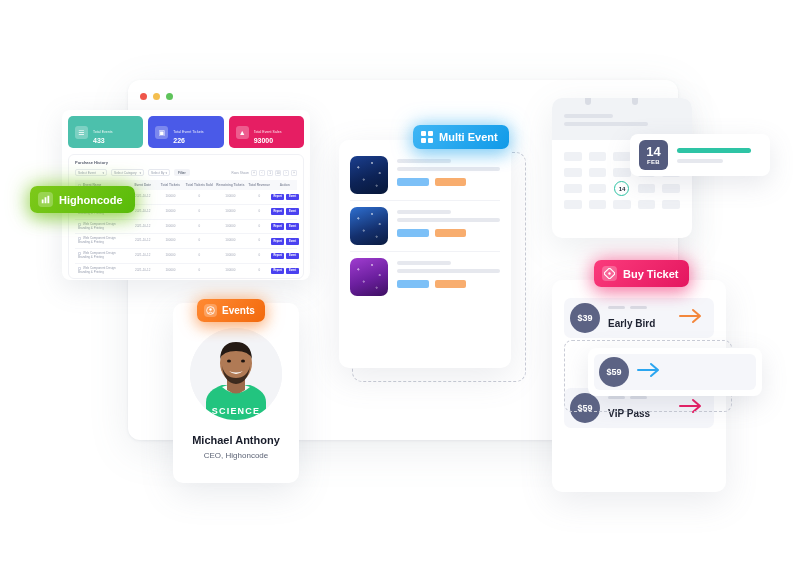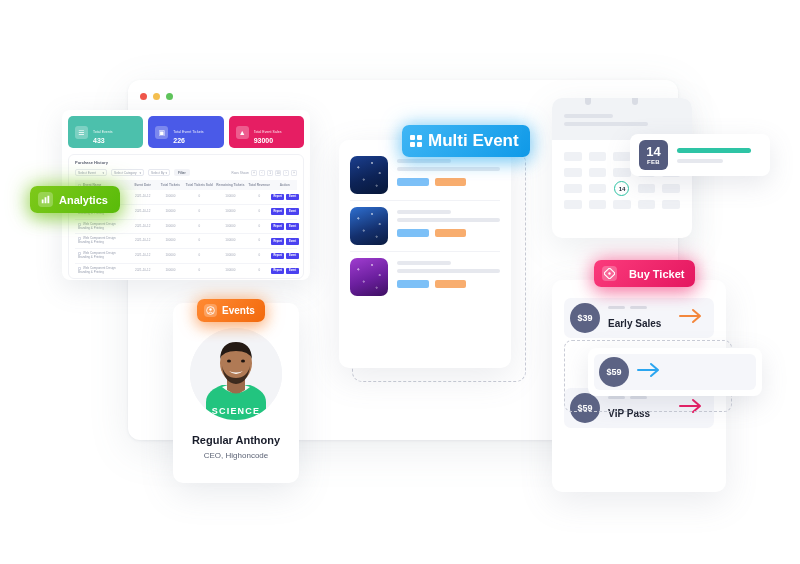--- a/index.html
+++ b/index.html
@@ -145,25 +145,25 @@
   .tag { height: 8px; border-radius: 2px; }
   .tag.blue { width: 32px; background: #7cc0f7; }
   .tag.orange { width: 31px; background: #f8ad6e; }
   #browse-more {
     margin-top: 8px; height: 24px; border-radius: 6px;
     background: #fdece0; color: #f3733b;
     display: flex; align-items: center; justify-content: center;
     font-size: 9px; font-weight: bold;
   }
   #multievent-badge {
-    position: absolute; left: 402px; top: 125px;
+    position: absolute; left: 413px; top: 125px;
     background: linear-gradient(135deg,#3fb6f5,#109ae8);
     color: #fff; border-radius: 7px; padding: 6px 11px 6px 8px;
     display: flex; align-items: center; gap: 6px;
-    font-size: 17px; font-weight: bold;
+    font-size: 11px; font-weight: bold;
     box-shadow: 0 0 20px rgba(63,182,245,0.6), 0 6px 16px rgba(16,154,232,0.3);
   }
   .grid-ico { display: grid; grid-template-columns: 5px 5px; gap: 2px; }
   .grid-ico i { display: block; width: 5px; height: 5px; background: #fff; border-radius: 1px; }
 
   
   #calendar-card {
     position: absolute; left: 552px; top: 98px;
     width: 140px; height: 140px;
     background: #fff; border-radius: 10px;
@@ -242,21 +242,21 @@
   }
   .ticket-meta { flex: 1; }
   .ticket-dashes { display: flex; gap: 5px; margin-bottom: 4px; }
   .ticket-dashes i { display: block; width: 17px; height: 3px; border-radius: 2px; background: #d9dce4; }
   .ticket-name { font-size: 10px; font-weight: bold; color: #202433; }
   .arrow-ico { flex: none; }
   #buy-ticket-badge {
     position: absolute; left: 594px; top: 260px;
     background: linear-gradient(135deg,#fb3b7c,#e4165f);
     color: #fff; border-radius: 7px; padding: 6px 11px 6px 8px;
-    display: flex; align-items: center; gap: 12px;
+    display: flex; align-items: center; gap: 6px;
     font-size: 11px; font-weight: bold;
     box-shadow: 0 0 20px rgba(251,59,124,0.6), 0 6px 16px rgba(228,22,95,0.32);
   }
 
   
   #speaker-card {
     position: absolute; left: 173px; top: 303px;
     width: 126px; height: 180px;
     background: #fff; border-radius: 10px;
     box-shadow: 0 10px 34px rgba(110,120,140,0.15);
@@ -453,21 +453,21 @@
   </div>
 
   <div id="analytics-badge">
     <span class="badge-ico">
       <svg width="9" height="9" viewBox="0 0 12 12">
           <rect x="1" y="6" width="2.4" height="5" fill="#fff"></rect>
           <rect x="4.8" y="3" width="2.4" height="8" fill="#fff"></rect>
           <rect x="8.6" y="1" width="2.4" height="10" fill="#fff"></rect>
         </svg>
     </span>
-    <span>Analytics</span>
+    <span>Highoncode</span>
   </div>
 
   <div id="multievent-dashed"></div>
 
   <div id="multievent-card">
     <div id="multievent-list">
         <div class="ev-row">
           <div class="ev-thumb t1"></div>
           <div class="ev-meta">
             <span class="ln short"></span>
@@ -557,21 +557,21 @@
 
 
   <div id="ticket-card">
     <div class="ticket-row">
       <span class="price-bubble">$39</span>
       <span class="ticket-meta">
         <span class="ticket-dashes">
             <i></i>
             <i></i>
           </span>
-        <span class="ticket-name">Early Sales</span>
+        <span class="ticket-name">Early Bird</span>
       </span>
       <span class="arrow-ico">
         <svg width="26" height="16" viewBox="0 0 26 16">
             <path d="M1 8 H20 M14 2 L21 8 L14 14" stroke="#f3873c" stroke-width="2" fill="none" stroke-linecap="round" stroke-linejoin="round"></path>
           </svg>
       </span>
     </div>
 
     <div class="ticket-row" style="margin-top:50px">
       <span class="price-bubble">$59</span>
@@ -629,21 +629,21 @@
         <path d="M30 31 q1-17 16-17 q15 0 16 17 q-3-8 -16-8 q-13 0-16 8 Z" fill="#241a14"></path>
 
         <path d="M32 38 q2 17 14 18 q12-1 14-18 q-3 12 -14 12 q-11 0 -14-12 Z" fill="#2b1f16" opacity=".85"></path>
 
         <ellipse cx="39" cy="33" rx="2" ry="1.5" fill="#1d1410"></ellipse>
         <ellipse cx="53" cy="33" rx="2" ry="1.5" fill="#1d1410"></ellipse>
 
         <path d="M39 43 q7 6 14 0 q-7 3 -14 0 Z" fill="#ffffff"></path>
       </svg>
     </div>
-    <div id="speaker-name">Regular Anthony</div>
+    <div id="speaker-name">Michael Anthony</div>
     <div id="speaker-role">CEO, Highoncode</div>
   </div>
 
   <div id="speaker-badge">
     <span class="badge-ico" style="width:13px;height:13px">
       <svg width="9" height="9" viewBox="0 0 12 12">
           <circle cx="6" cy="6" r="5.2" fill="none" stroke="#fff" stroke-width="1.1"></circle>
           <circle cx="6" cy="4.6" r="1.6" fill="#fff"></circle>
           <path d="M2.9 9.6 q3.1-3 6.2 0" fill="none" stroke="#fff" stroke-width="1.1" stroke-linecap="round"></path>
         </svg>

